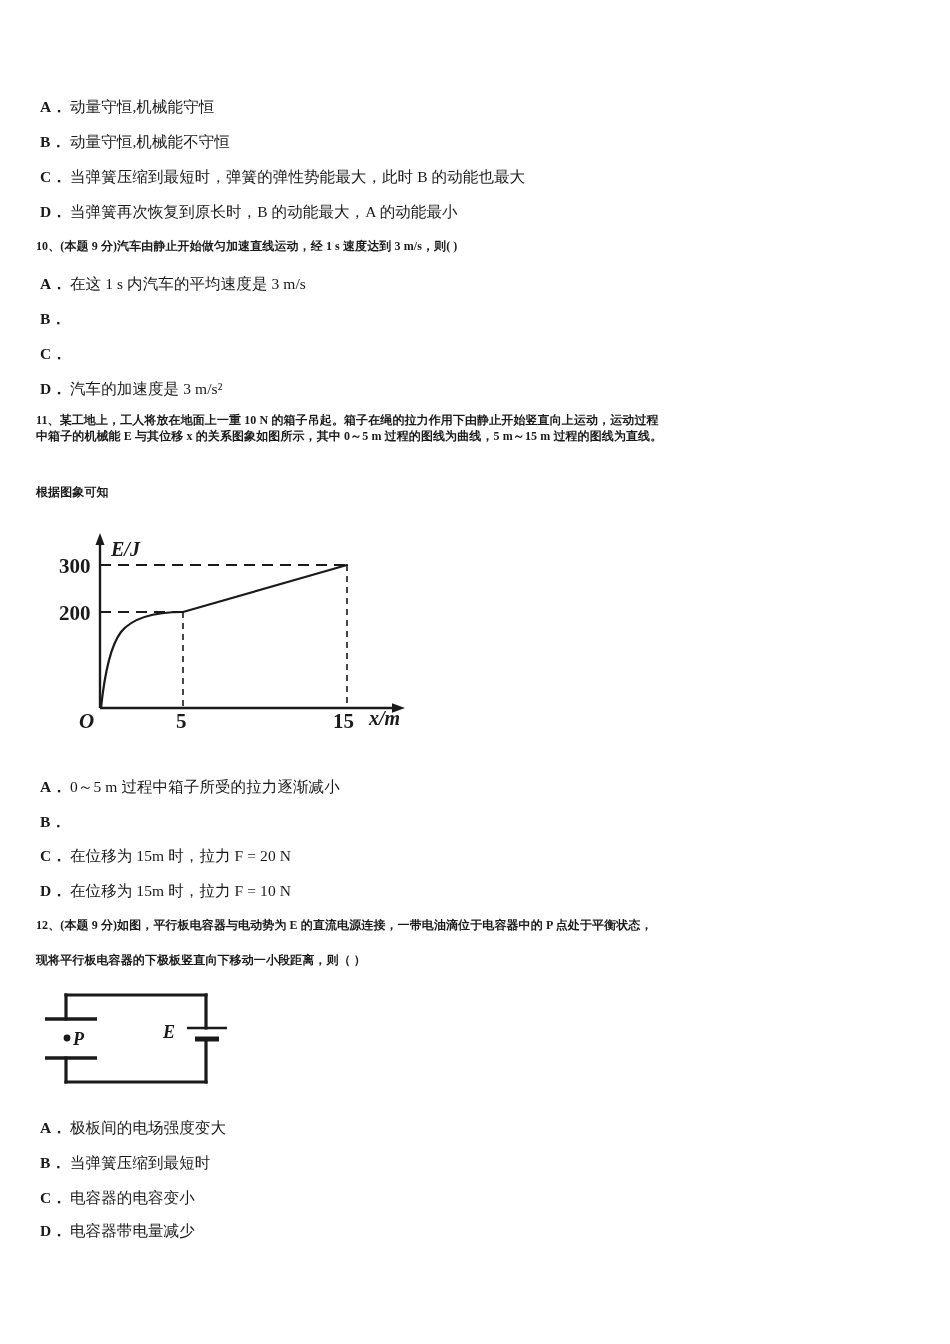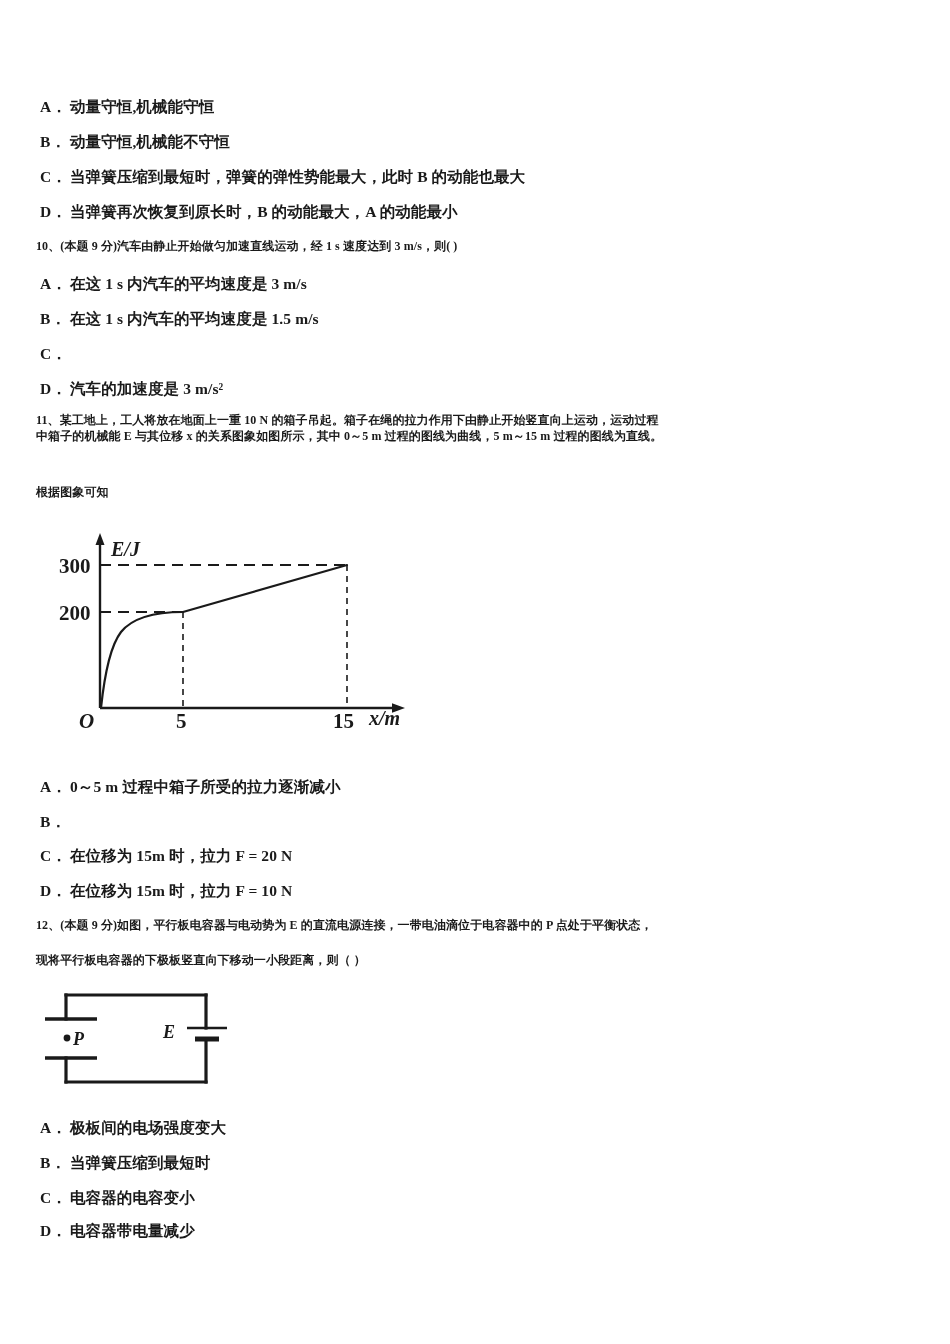--- a/index.html
+++ b/index.html
@@ -34,21 +34,21 @@
   }
   .opt-letter {
     font-family: "Liberation Serif", "DejaVu Serif", serif;
     font-weight: bold;
     font-style: normal;
     width: 30px;
     flex: 0 0 30px;
   }
   .opt-text {
     font-family: "Liberation Serif", "DejaVu Serif", serif;
-    font-weight: bold;
+    font-weight: normal;
     text-align: center;
   }
   .q-line {
     position: absolute;
     font-size: 12px;
     font-weight: bold;
     white-space: nowrap;
     letter-spacing: 0.1px;
   }
 
@@ -95,21 +95,20 @@
   </div>
 
   <div class="q-line" style="left:36px; top:238px;">10、(本题 9 分)汽车由静止开始做匀加速直线运动，经 1 s 速度达到 3 m/s，则(        )</div>
 
   <div class="opt-row" style="left:40px; top:274px;">
     <span class="opt-letter">A．</span>
     <span class="opt-text">在这 1 s 内汽车的平均速度是 3 m/s</span>
   </div>
   <div class="opt-row" style="left:40px; top:309px;">
     <span class="opt-letter">B．</span>
-    <span class="opt-text">在这 1 s 内汽车的平均速度是 1.5 m/s</span>
   </div>
   <div class="opt-row" style="left:40px; top:344px;">
     <span class="opt-letter">C．</span>
   </div>
   <div class="opt-row" style="left:40px; top:379px;">
     <span class="opt-letter">D．</span>
     <span class="opt-text">汽车的加速度是 3 m/s²</span>
   </div>
 
   <div class="q-line" style="left:36px; top:412px;">11、某工地上，工人将放在地面上一重 10 N 的箱子吊起。箱子在绳的拉力作用下由静止开始竖直向上运动，运动过程</div>

